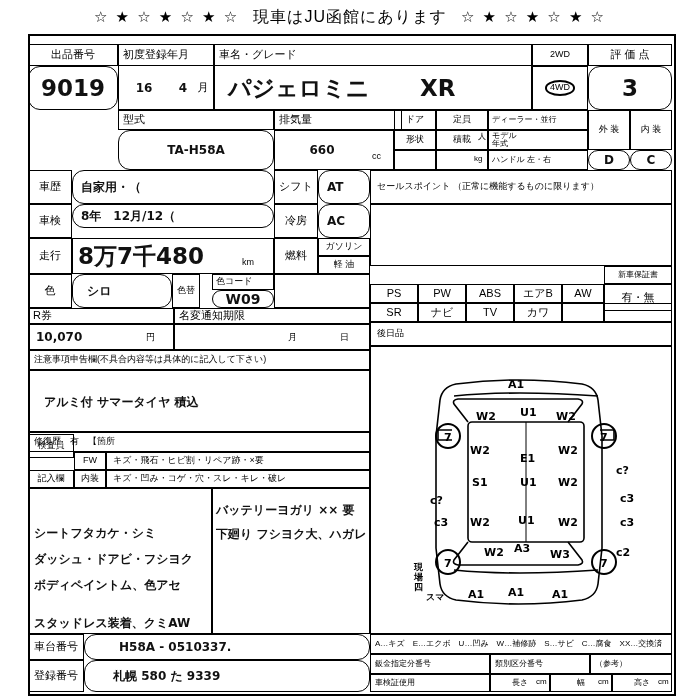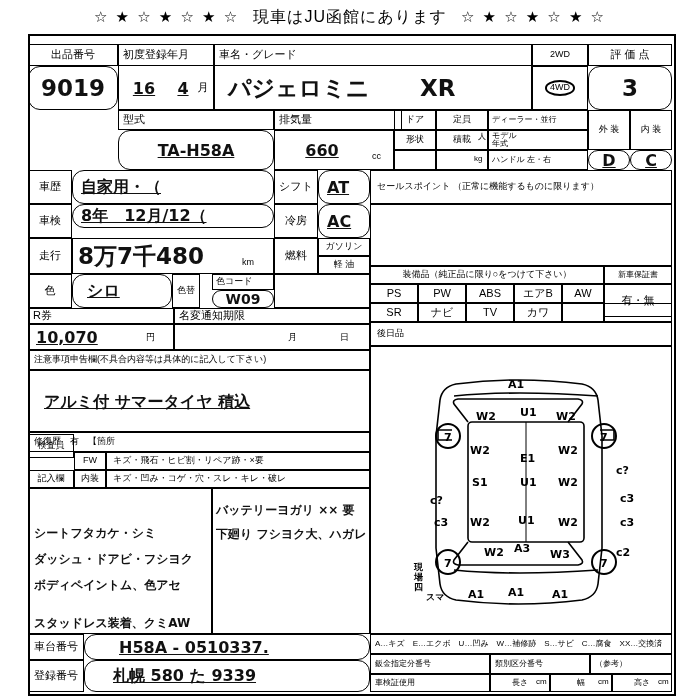--- a/index.html
+++ b/index.html
@@ -16,21 +16,21 @@
   .abs{position:absolute;box-sizing:border-box;}
   .bx{border:1px solid #000;}
 
   .lbl{font-size:11px;line-height:1.05;}
   .lbl-s{font-size:9px;line-height:1.05;}
   .lbl-xs{font-size:8px;line-height:1.05;}
 
   
   .hw{font-family:"DejaVu Sans", sans-serif;font-weight:bold;color:#111;border-radius:12px;}
   .hw-big{font-size:23px;}
-  .hw-md{font-size:16px;text-decoration:underline;}
+  .hw-md{font-size:12px;}
   .hw-sm{font-size:14px;}
   .hw-xs{font-size:12px;}
 
   .ctr{display:flex;align-items:center;justify-content:center;text-align:center;}
   .lft{display:flex;align-items:center;}
 
   .hdr{
     position:absolute;left:0;top:0;width:700px;height:34px;
     display:flex;align-items:center;justify-content:center;
     font-size:16px;letter-spacing:1px;
@@ -129,29 +129,28 @@
   <div class="abs bx lbl-s ctr" style="left:318px;top:256px;width:52px;height:18px;">軽 油</div>
 
   <div class="abs bx lbl ctr" style="left:28px;top:274px;width:44px;height:34px;">色</div>
   <div class="abs bx lft hw hw-md" style="left:72px;top:274px;width:100px;height:34px;padding-left:14px;">シロ</div>
   <div class="abs bx lbl-s ctr" style="left:172px;top:274px;width:28px;height:34px;">色替</div>
   <div class="abs bx lbl-s lft" style="left:212px;top:274px;width:62px;height:16px;padding-left:3px;">色コード</div>
   <div class="abs bx ctr hw hw-sm" style="left:212px;top:290px;width:62px;height:18px;">W09</div>
 
   <div class="abs bx" style="left:274px;top:274px;width:96px;height:34px;"></div>
 
-  <div class="abs bx lbl-s ctr" style="left:370px;top:266px;width:234px;height:18px;">装備品（純正品に限り○をつけて下さい）</div>
   <div class="abs bx lbl-xs ctr" style="left:604px;top:266px;width:68px;height:18px;">新車保証書</div>
 
   <div class="abs bx lbl ctr" style="left:370px;top:284px;width:48px;height:19px;">PS</div>
   <div class="abs bx lbl ctr" style="left:418px;top:284px;width:48px;height:19px;">PW</div>
   <div class="abs bx lbl ctr" style="left:466px;top:284px;width:48px;height:19px;">ABS</div>
   <div class="abs bx lbl ctr" style="left:514px;top:284px;width:48px;height:19px;">エアB</div>
   <div class="abs bx lbl ctr" style="left:562px;top:284px;width:42px;height:19px;">AW</div>
-  <div class="abs bx lbl ctr" style="left:604px;top:284px;width:68px;height:33px;">有・無</div>
+  <div class="abs bx lbl ctr" style="left:604px;top:284px;width:68px;height:27px;">有・無</div>
 
   <div class="abs bx lbl ctr" style="left:370px;top:303px;width:48px;height:19px;">SR</div>
   <div class="abs bx lbl ctr" style="left:418px;top:303px;width:48px;height:19px;">ナビ</div>
   <div class="abs bx lbl ctr" style="left:466px;top:303px;width:48px;height:19px;">TV</div>
   <div class="abs bx lbl ctr" style="left:514px;top:303px;width:48px;height:19px;">カワ</div>
   <div class="abs bx" style="left:562px;top:303px;width:42px;height:19px;"></div>
   <div class="abs bx" style="left:604px;top:303px;width:68px;height:19px;"></div>
 
   <div class="abs bx lbl lft" style="left:28px;top:308px;width:146px;height:16px;padding-left:4px;">R券</div>
   <div class="abs bx" style="left:28px;top:324px;width:146px;height:26px;"></div>

